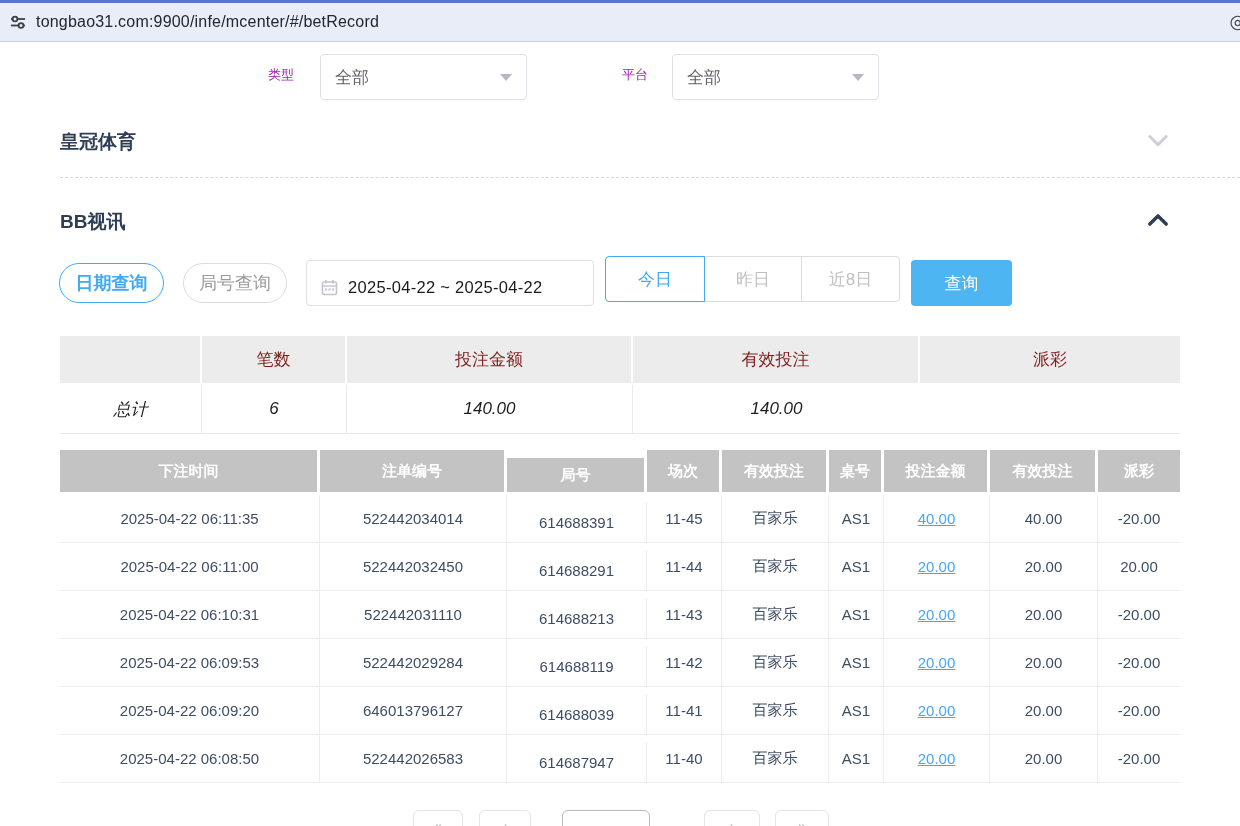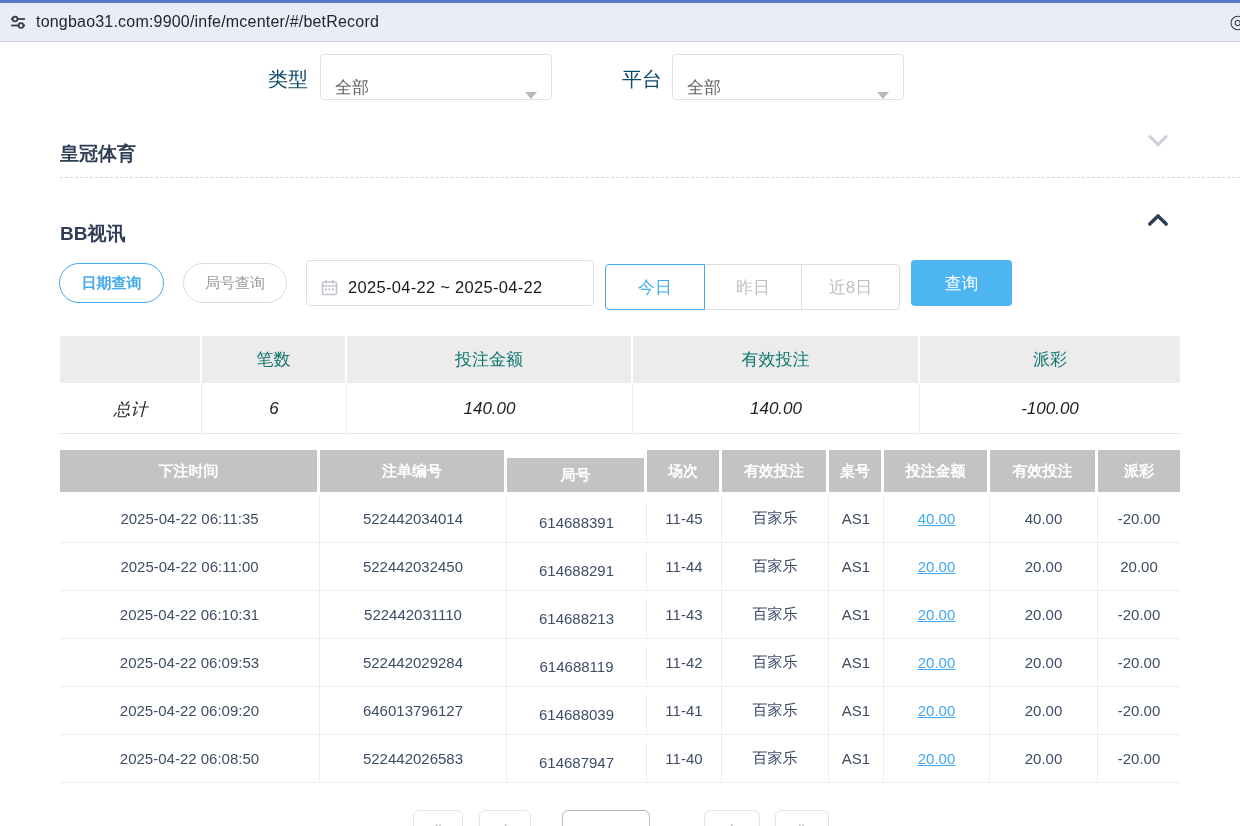--- a/index.html
+++ b/index.html
@@ -15,76 +15,76 @@
     position:absolute;top:3px;left:0;width:100%;height:38px;
     background:#e8edf8;border-bottom:1px solid #c9d0e2;
     display:flex;align-items:center;
   }
   .site-icon{margin-left:8px;width:20px;height:20px;display:flex;align-items:center;justify-content:center;}
   .url-text{margin-left:8px;font-size:16px;color:#23262e;letter-spacing:.2px;}
   .target-icon{
     position:absolute;right:-6px;top:8px;font-size:19px;color:#3c4043;line-height:22px;
   }
   
-  .filter-label{position:absolute;font-size:20px;color:#0c4a6e;top:66px;}
+  .filter-label{position:absolute;font-size:13px;color:#a21caf;top:66px;}
   .lbl-type{left:268px;}
   .lbl-platform{left:622px;}
   .select-box{
-    position:absolute;top:54px;width:232px;height:46px;box-sizing:border-box;
+    position:absolute;top:54px;width:207px;height:46px;box-sizing:border-box;
     background:#fff;border:1px solid #dcdfe6;border-radius:4px;
-    display:flex;align-items:flex-end;justify-content:space-between;
+    display:flex;align-items:center;justify-content:space-between;
     padding:0 14px;cursor:pointer;
   }
   .sel-type{left:320px;}
   .sel-platform{left:672px;}
   .select-value{font-size:17px;color:#606266;}
   .caret-down{
     width:0;height:0;border-left:6px solid transparent;border-right:6px solid transparent;
     border-top:7px solid #b6b9c0;
   }
   
-  .section-title{position:absolute;left:60px;font-size:19px;font-weight:bold;color:#2f3e56;margin-top:12px;}
+  .section-title{position:absolute;left:60px;font-size:19px;font-weight:bold;color:#2f3e56;}
   .title-crown{top:129px;}
   .title-bb{top:209px;}
   .chevron{position:absolute;left:1144px;width:28px;height:28px;cursor:pointer;}
   .chev-crown{top:126px;}
   .chev-bb{top:206px;}
   .dashed-divider{position:absolute;left:60px;right:0;top:177px;border-top:1px dashed #d8d8d8;}
   
   .pill{
     position:absolute;top:263px;height:40px;box-sizing:border-box;border-radius:20px;
-    display:flex;align-items:center;justify-content:center;font-size:15px;cursor:pointer;background:#fff;
+    display:flex;align-items:center;justify-content:center;font-size:18px;cursor:pointer;background:#fff;
   }
   .pill-date{left:59px;width:105px;border:1px solid #41aaf0;color:#41aaf0;font-weight:bold;}
   .pill-round{left:183px;width:104px;border:1px solid #dcdcdc;color:#9a9a9a;}
   .date-box{
     position:absolute;left:306px;top:260px;width:288px;height:46px;box-sizing:border-box;
     background:#fff;border:1px solid #dcdfe6;border-radius:4px;
     display:flex;align-items:center;padding:8px 0 0 14px;cursor:pointer;
   }
   .calendar-icon{margin-right:10px;display:flex;}
   .date-text{font-size:16.5px;color:#1b1b1b;letter-spacing:.3px;}
   .range-btn{
-    position:absolute;top:264px;height:46px;box-sizing:border-box;background:#fff;
+    position:absolute;top:256px;height:46px;box-sizing:border-box;background:#fff;
     display:flex;align-items:center;justify-content:center;font-size:17px;cursor:pointer;
     border:1px solid #dcdcdc;color:#c0c0c0;
   }
   .btn-today{left:605px;width:100px;border:1px solid #41aaf0;color:#41aaf0;border-radius:4px 0 0 4px;z-index:2;}
   .btn-yesterday{left:704px;width:98px;}
   .btn-last8{left:801px;width:99px;border-radius:0 4px 4px 0;}
   .btn-search{
     position:absolute;left:911px;top:260px;width:101px;height:46px;box-sizing:border-box;
     background:#4db5f2;color:#fff;border:none;border-radius:4px;font-size:17px;cursor:pointer;
     display:flex;align-items:center;justify-content:center;
   }
   
   .summary{position:absolute;left:60px;top:336px;width:1120px;}
   .sum-head{display:flex;height:47px;}
   .sum-head .scell{
-    background:#ececec;color:#0f766e;font-size:17px;display:flex;align-items:center;justify-content:center;
+    background:#ececec;color:#7f1d1d;font-size:17px;display:flex;align-items:center;justify-content:center;
     box-sizing:border-box;border-right:2px solid #fff;
   }
   .sum-head .scell:last-child{border-right:none;}
   .sum-body{display:flex;height:48px;border-bottom:1px solid #e8e8e8;margin-top:2px;}
   .sum-body .scell{
     background:#fff;color:#1f1f1f;font-size:17px;display:flex;align-items:center;justify-content:center;
     box-sizing:border-box;border-right:1px solid #ebebeb;font-style:italic;
   }
   .sum-body .scell:last-child{border-right:none;}
   .s-label{width:142px;}.s-count{width:145px;}.s-bet{width:286px;}.s-valid{width:287px;}.s-payout{width:260px;}
@@ -188,21 +188,20 @@
     <div class="scell s-count">笔数</div>
     <div class="scell s-bet">投注金额</div>
     <div class="scell s-valid">有效投注</div>
     <div class="scell s-payout">派彩</div>
   </div>
   <div class="sum-body">
     <div class="scell s-label">总计</div>
     <div class="scell s-count">6</div>
     <div class="scell s-bet">140.00</div>
     <div class="scell s-valid">140.00</div>
-    <div class="scell s-payout neg">-100.00</div>
   </div>
 </div>
 
 <div class="bet-table">
   <div class="thead">
     <div class="cell c-time">下注时间</div>
     <div class="cell c-order">注单编号</div>
     <div class="cell c-round">局号</div>
     <div class="cell c-session">场次</div>
     <div class="cell c-game">有效投注</div>

